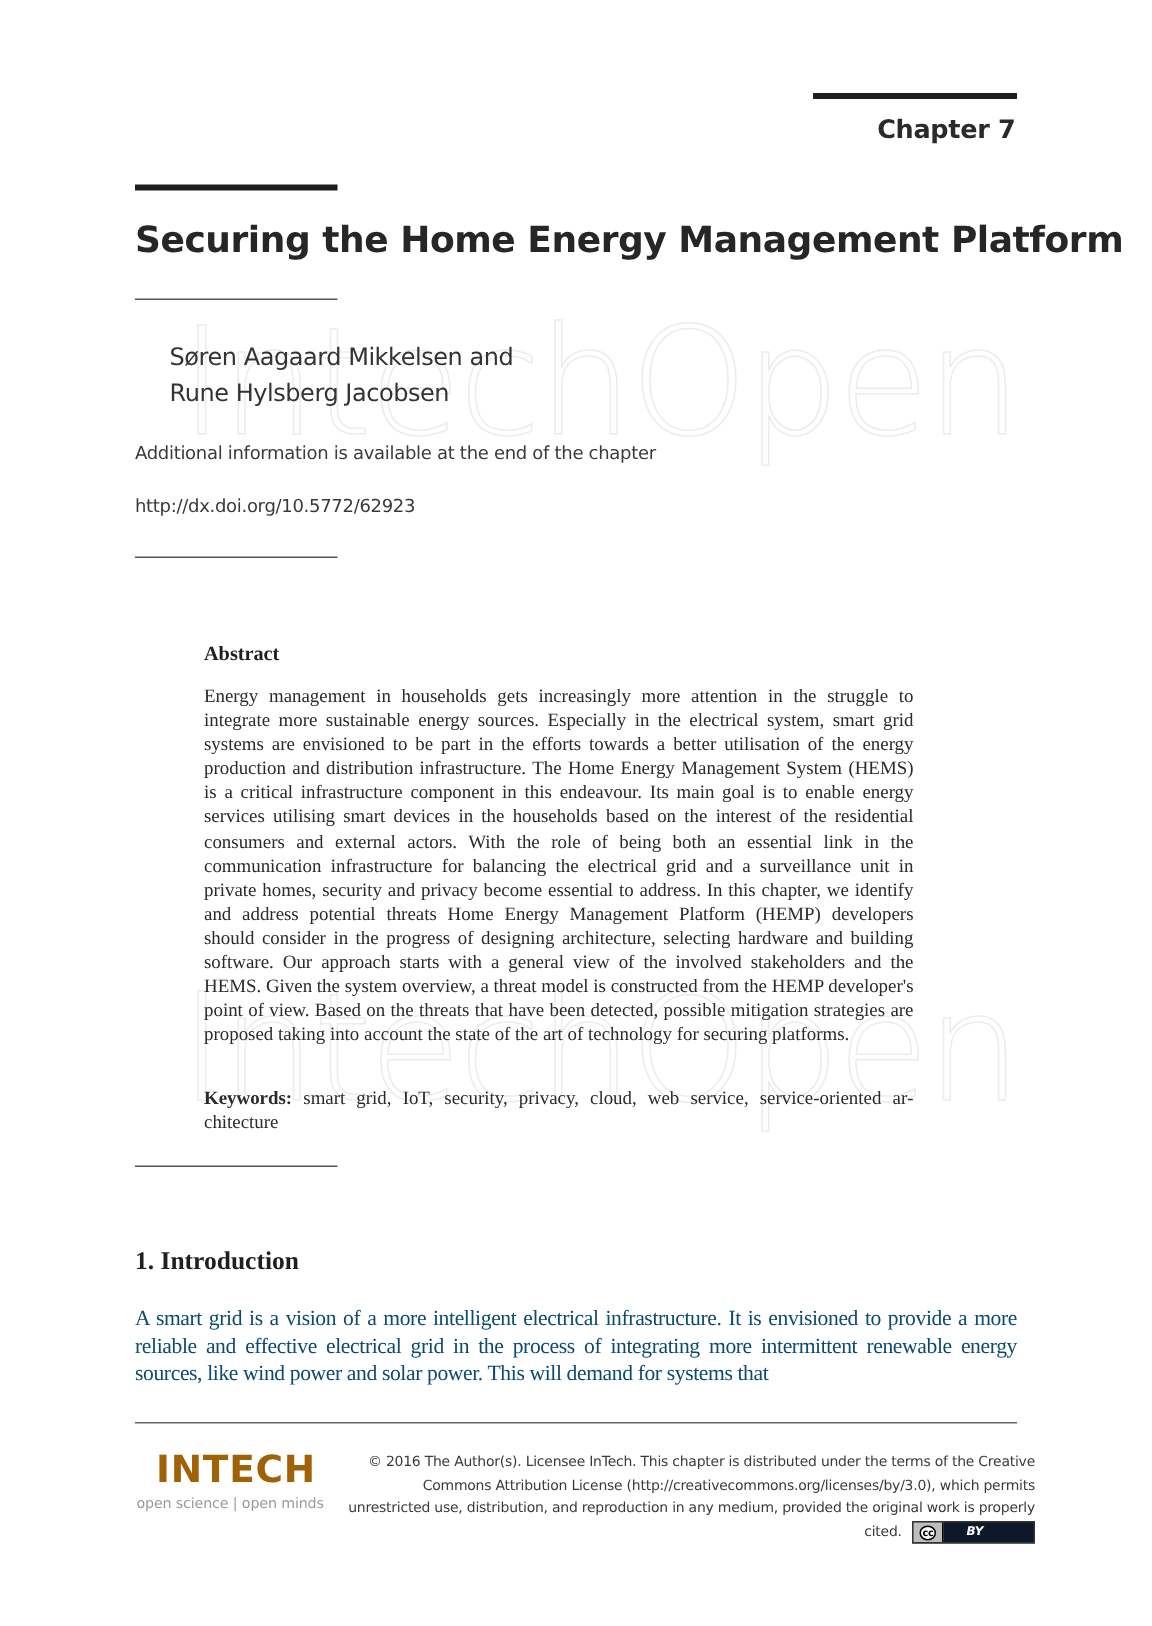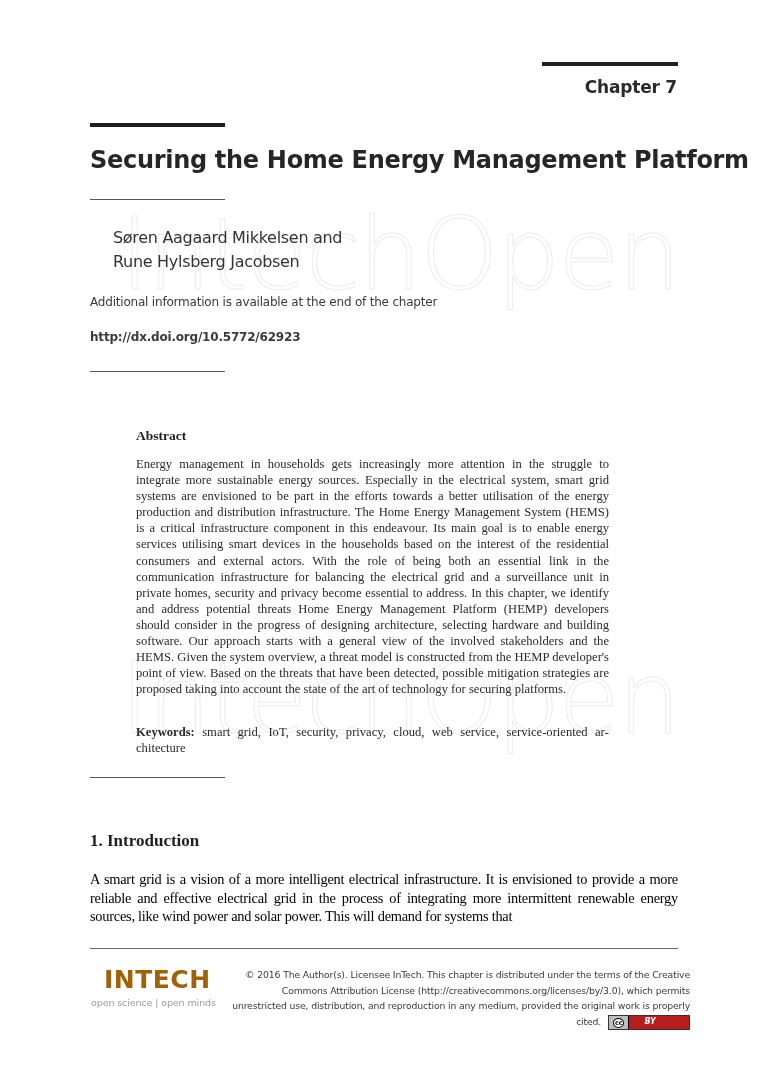--- a/index.html
+++ b/index.html
@@ -15,26 +15,26 @@
   .author { position: absolute; left: 90px; font-size: 16px; color: #333; letter-spacing: -0.3px; white-space: nowrap; margin-left: 23px; }
   .meta { position: absolute; left: 90px; font-size: 12px; color: #3a3a3a; letter-spacing: -0.2px; white-space: nowrap; }
 
   .watermark { position: absolute; font-family: "DejaVu Sans", sans-serif; font-weight: 200; color: transparent; -webkit-text-stroke: 1px #ececec; letter-spacing: -2px; white-space: nowrap; pointer-events: none; }
   .abstract-heading { position: absolute; top: 428px; left: 136px; font-size: 13.5px; font-weight: bold; color: #1f1f1f; }
   .abstract-body { position: absolute; top: 456px; left: 136px; width: 473px; font-size: 12.6px; line-height: 16.1px; text-align: justify; color: #2a2a2a; hyphens: manual; }
   .keywords { position: absolute; top: 724px; left: 136px; width: 473px; font-size: 12.6px; line-height: 16.1px; text-align: justify; color: #2a2a2a; }
   .keywords b { font-weight: bold; }
 
   .section-heading { position: absolute; top: 831px; left: 90px; font-size: 17px; font-weight: bold; color: #1f1f1f; }
-  .intro-body { position: absolute; top: 870px; left: 90px; width: 588px; font-size: 14.4px; line-height: 18.6px; text-align: justify; color: #000000; letter-spacing: -0.25px; font-family: Liberation Serif, serif; }
+  .intro-body { position: absolute; top: 870px; left: 90px; width: 588px; font-size: 14.4px; line-height: 18.6px; text-align: justify; color: #0c4a6e; letter-spacing: -0.25px; font-family: Liberation Serif, serif; }
 
   .logo { position: absolute; top: 965px; left: 104px; font-family: "DejaVu Sans", sans-serif; font-weight: bold; font-size: 25px; color: #a16207; letter-spacing: 0.5px; }
   .logo-tagline { position: absolute; top: 997px; left: 91px; font-size: 9.5px; color: #9a9a9a; letter-spacing: -0.1px; white-space: nowrap; }
   .license { position: absolute; top: 967px; left: 230px; width: 460px; font-size: 9.3px; line-height: 15.5px; color: #3a3a3a; letter-spacing: -0.15px; text-align: right; }
-  .cc-badge { display: inline-flex; align-items: center; vertical-align: middle; height: 13px; width: 80px; border: 1px solid #333; background: #b91c1c; margin-left: 4px; }
+  .cc-badge { display: inline-flex; align-items: center; vertical-align: middle; height: 13px; width: 80px; border: 1px solid #333; background: #0f172a; margin-left: 4px; }
   .cc-badge .cc-part { background: #bdbdbd; color: #000; font-weight: bold; font-size: 8px; height: 13px; line-height: 13px; padding: 0 4px; border-right: 1px solid #000; display: inline-block; }
   .cc-badge .cc-circle { display: inline-block; border: 1.5px solid #000; border-radius: 50%; padding: 0 1px; font-size: 6.5px; line-height: 8px; background: #fff; }
   .cc-badge .by-part { color: #fff; font-weight: bold; font-size: 8px; padding-left: 15px; font-style: italic; }
 </style>
 </head>
 <body>
 
 <div class="watermark" style="top:196px; left:120px; font-size:100px;">IntechOpen</div>
 <div class="watermark" style="top:640px; left:120px; font-size:100px;">IntechOpen</div>
 
@@ -42,21 +42,21 @@
 <div class="chapter-label sans">Chapter 7</div>
 
 <div class="rule-thick" style="top:123px; left:90px; width:135px;"></div>
 <h1 class="title sans" style="margin:0;">Securing the Home Energy Management Platform</h1>
 <div class="rule-thin" style="top:199px; left:90px; width:135px;"></div>
 
 <div class="author sans" style="top:228px;">Søren Aagaard Mikkelsen and</div>
 <div class="author sans" style="top:252px;">Rune Hylsberg Jacobsen</div>
 
 <div class="meta sans" style="top:295px;">Additional information is available at the end of the chapter</div>
-<a class="meta sans" style="top:330px; text-decoration:none; color:#3a3a3a;font-weight:bold;">http://dx.doi.org/10.5772/62923</a>
+<a class="meta sans" style="top:330px; text-decoration:none; color:#3a3a3a;">http://dx.doi.org/10.5772/62923</a>
 
 <div class="rule-thin" style="top:371px; left:90px; width:135px;"></div>
 
 <div class="abstract-heading serif">Abstract</div>
 <p class="abstract-body serif" style="margin:0;">Energy management in households gets increasingly more attention in the struggle to integrate more sustainable energy sources. Especially in the electrical system, smart grid systems are envisioned to be part in the efforts towards a better utilisation of the energy production and distribution infrastructure. The Home Energy Management System (HEMS) is a critical infrastructure component in this endeavour. Its main goal is to enable energy services utilising smart devices in the households based on the interest of the residential consumers and external actors. With the role of being both an essential link in the communication infrastructure for balancing the electrical grid and a surveillance unit in private homes, security and privacy become essential to address. In this chapter, we identify and address potential threats Home Energy Man­agement Platform (HEMP) developers should consider in the progress of designing architecture, selecting hardware and building software. Our approach starts with a general view of the involved stakeholders and the HEMS. Given the system over­view, a threat model is constructed from the HEMP developer's point of view. Based on the threats that have been detected, possible mitigation strategies are proposed taking into account the state of the art of technology for securing platforms.</p>
 <p class="keywords serif" style="margin:0;">
   <b>Keywords:</b>
   <span>smart grid, IoT, security, privacy, cloud, web service, service-oriented ar­chitecture</span>
 </p>
 

